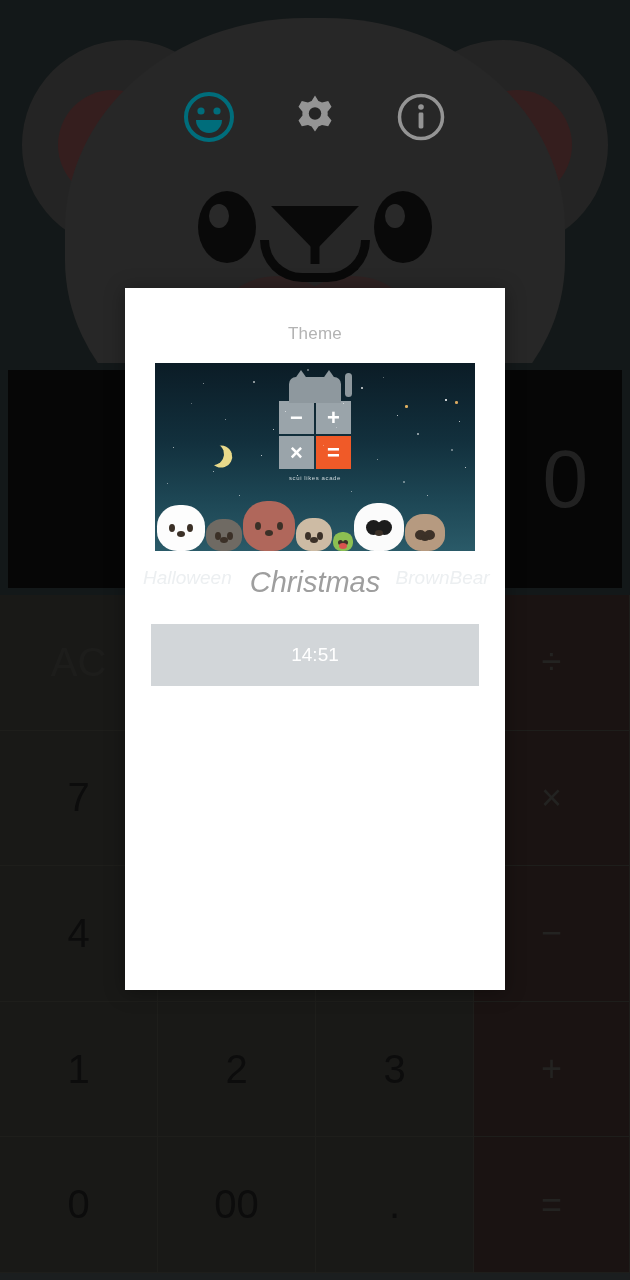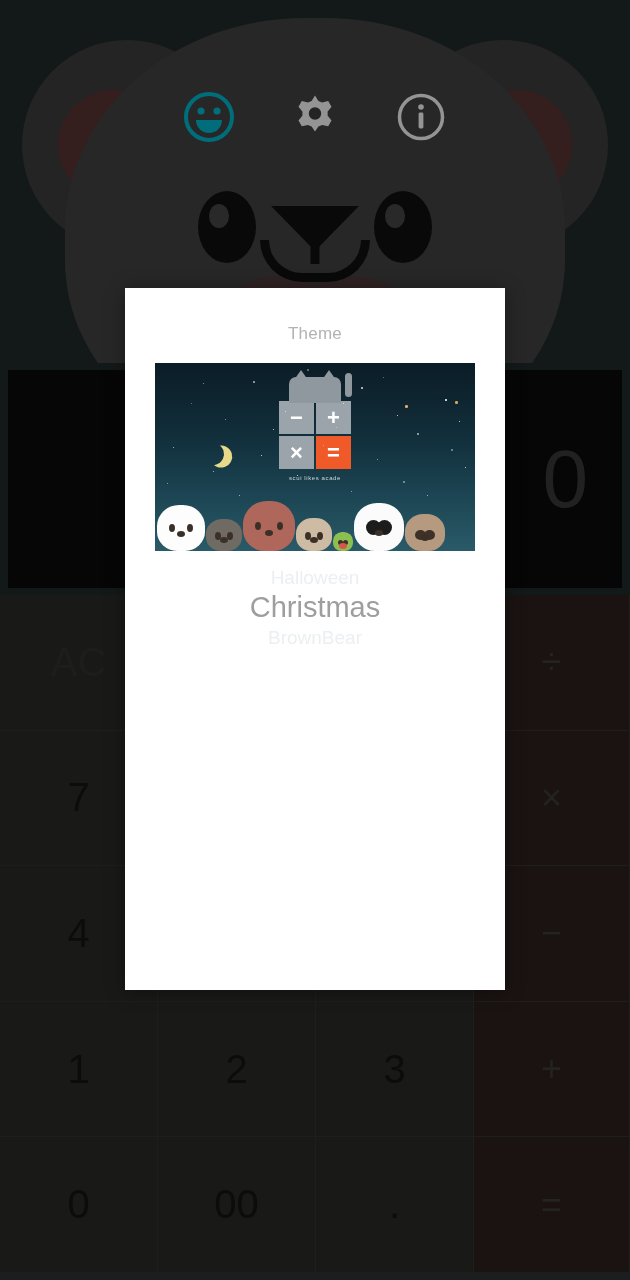--- a/index.html
+++ b/index.html
@@ -166,21 +166,21 @@
   }
   .animal { border-radius:46% 46% 42% 42%; position:relative; flex:none; }
   .animal .e { position:absolute; width:6px; height:8px; border-radius:50%; background:#3b3027; top:42%; }
   .animal .e.l { left:24%; } .animal .e.r { right:24%; }
   .animal .n { position:absolute; left:50%; transform:translateX(-50%); top:57%;
                width:8px; height:6px; border-radius:50%; background:#3b3027; }
 
   
   #theme-list {
     margin-top:14px; width:100%;
-    display:flex; flex-direction:column; align-items:flex-start;
+    display:flex; flex-direction:row; align-items:flex-start;font-style:italic;
   }
   .theme-item {
     width:100%; text-align:center; color:#a0a0a0;
     line-height:1; padding:3px 0;
   }
   .theme-item.far   { font-size:19px; color:#eceff1; }
   .theme-item.near  { font-size:29px; color:#9e9e9e; }
   .theme-item.sel {
     font-size:33px; color:#0fb9d4; padding:6px 0;
     border-top:3px solid #0fb9d4; border-bottom:3px solid #0fb9d4;
@@ -380,15 +380,16 @@
         <div class="star" style="left: 250px; top: 42px; width: 2.5px; height: 2.5px; background: rgb(224, 176, 96);"></div>
         <div class="star" style="left: 300px; top: 38px; width: 2.5px; height: 2.5px; background: rgb(216, 168, 96);"></div>
       </div>
 
     <div id="theme-list">
         <div class="theme-item far">Halloween</div>
         <div class="theme-item near">Christmas</div>
         <div class="theme-item far">BrownBear</div>
       </div>
 
+    <button id="timer-button">14:51</button>
 
   </div>
 </div>
 
 </body></html>

